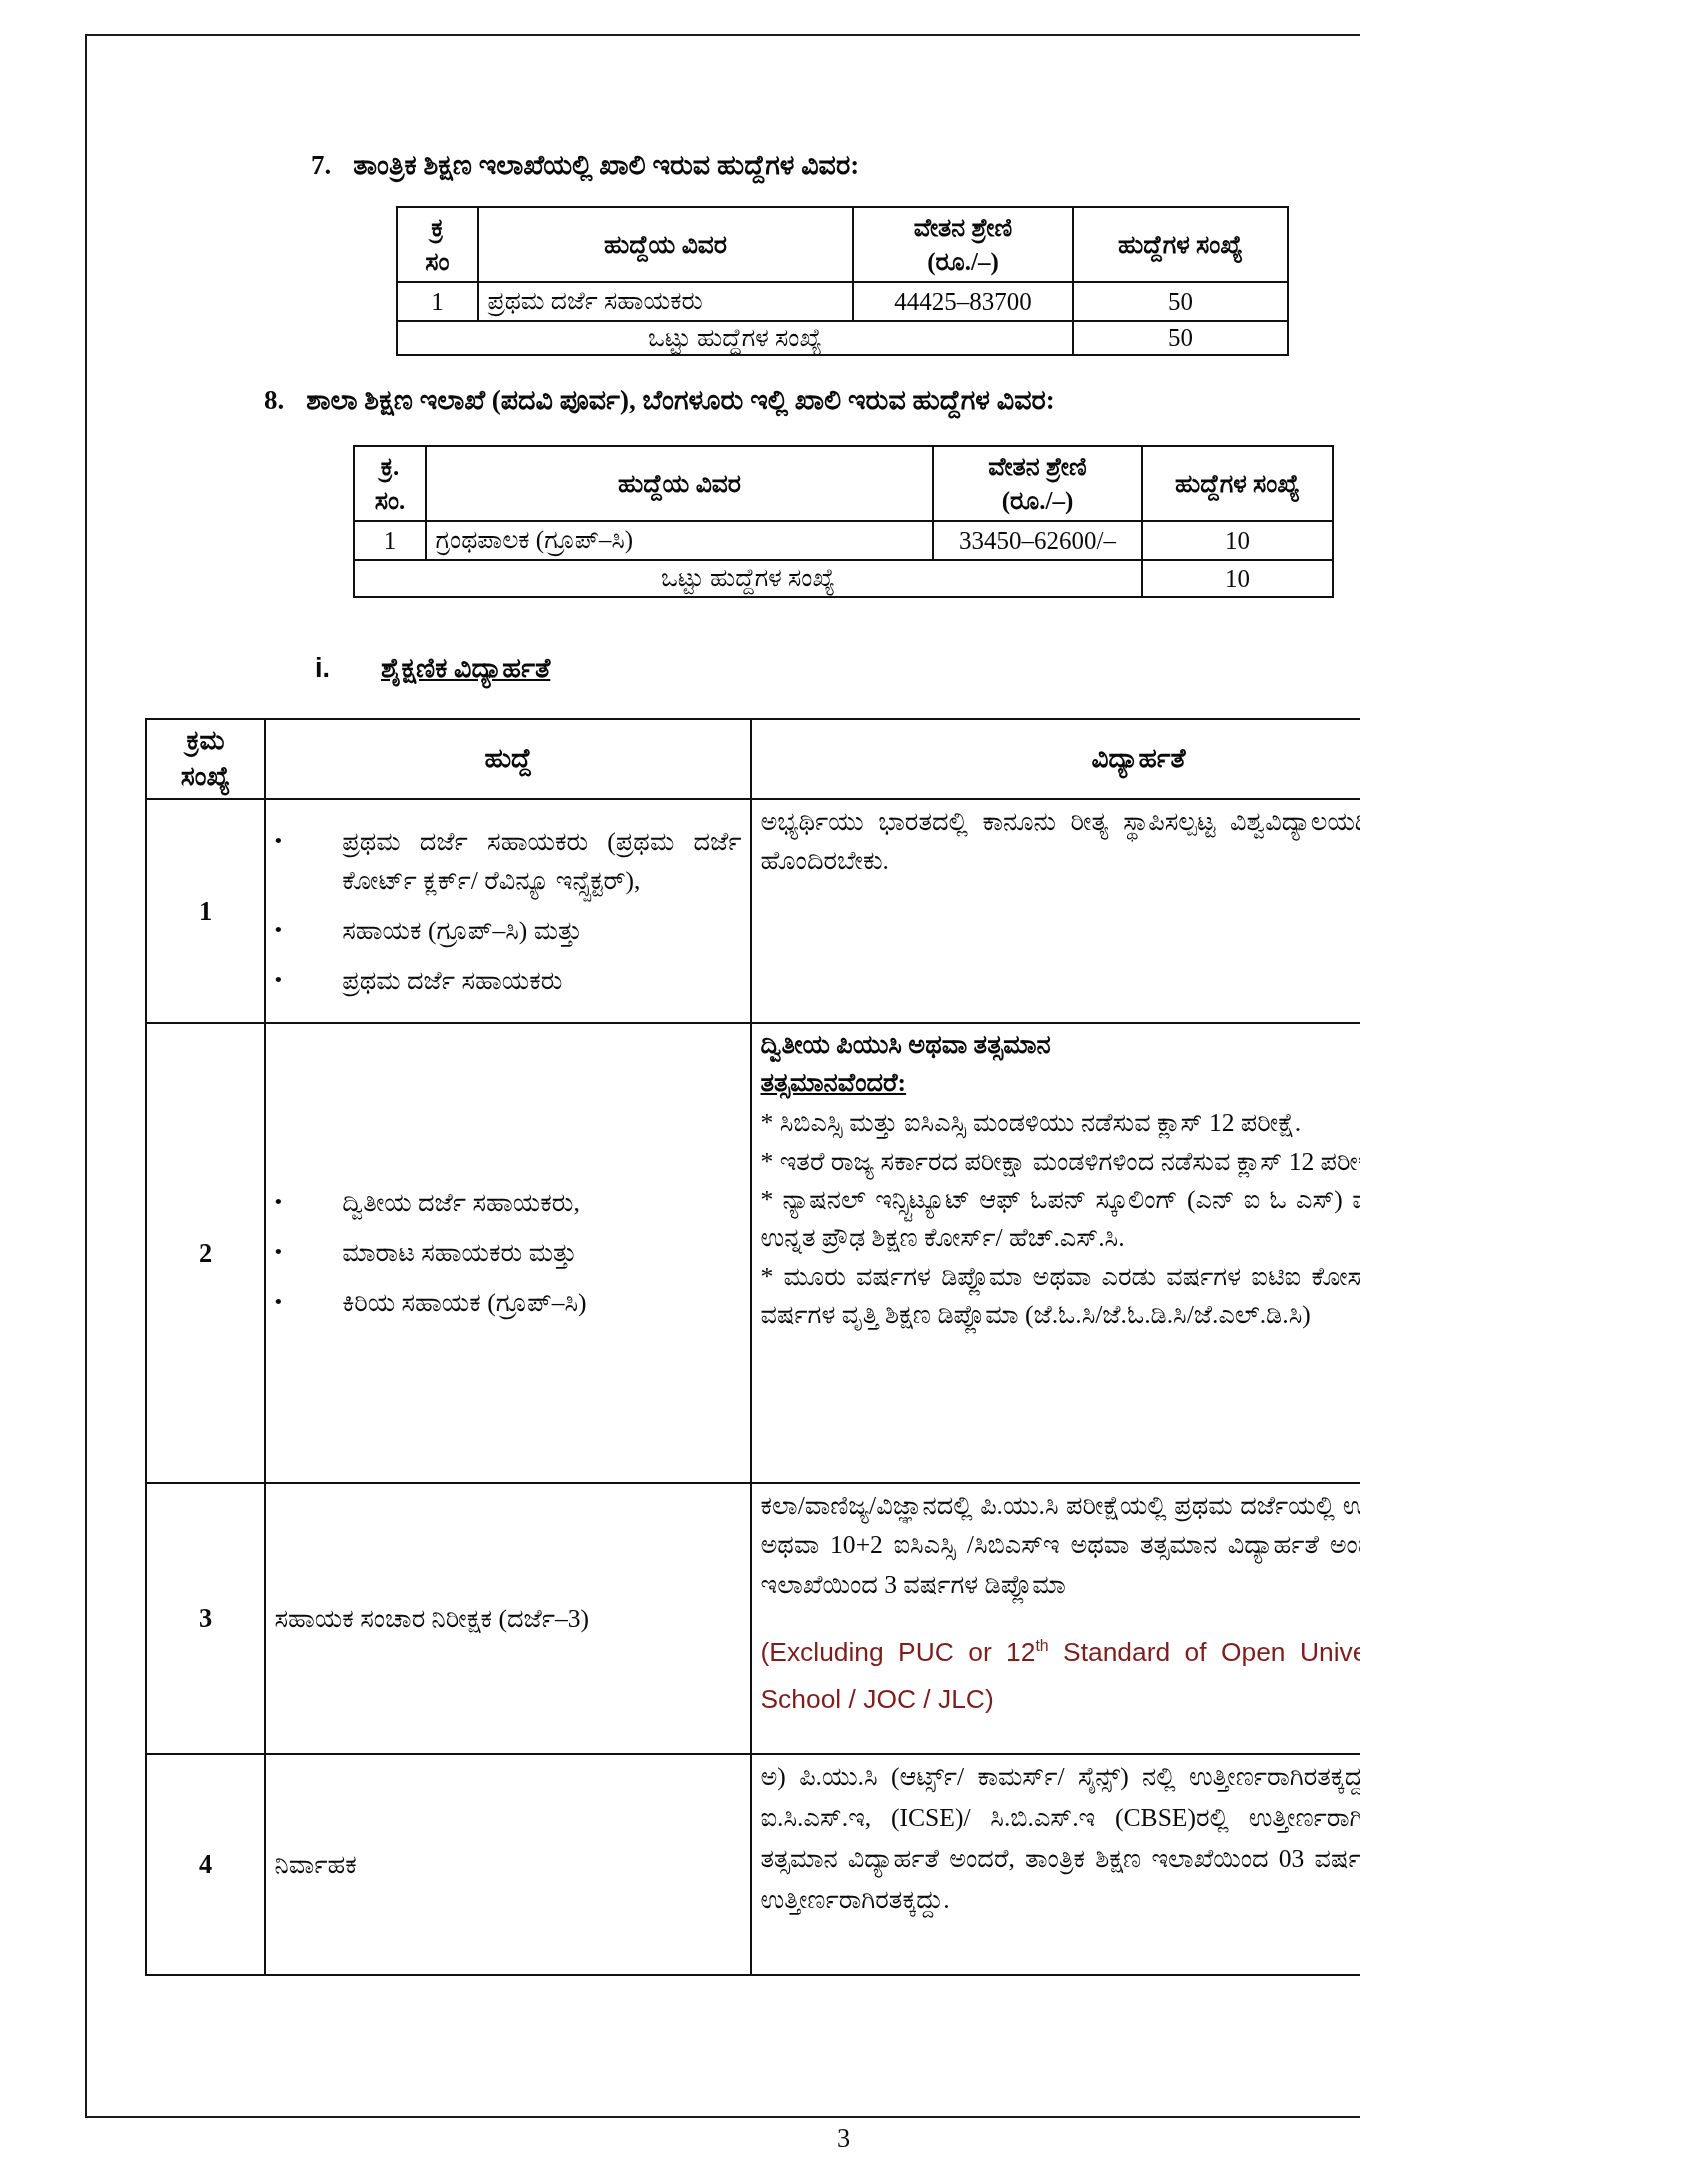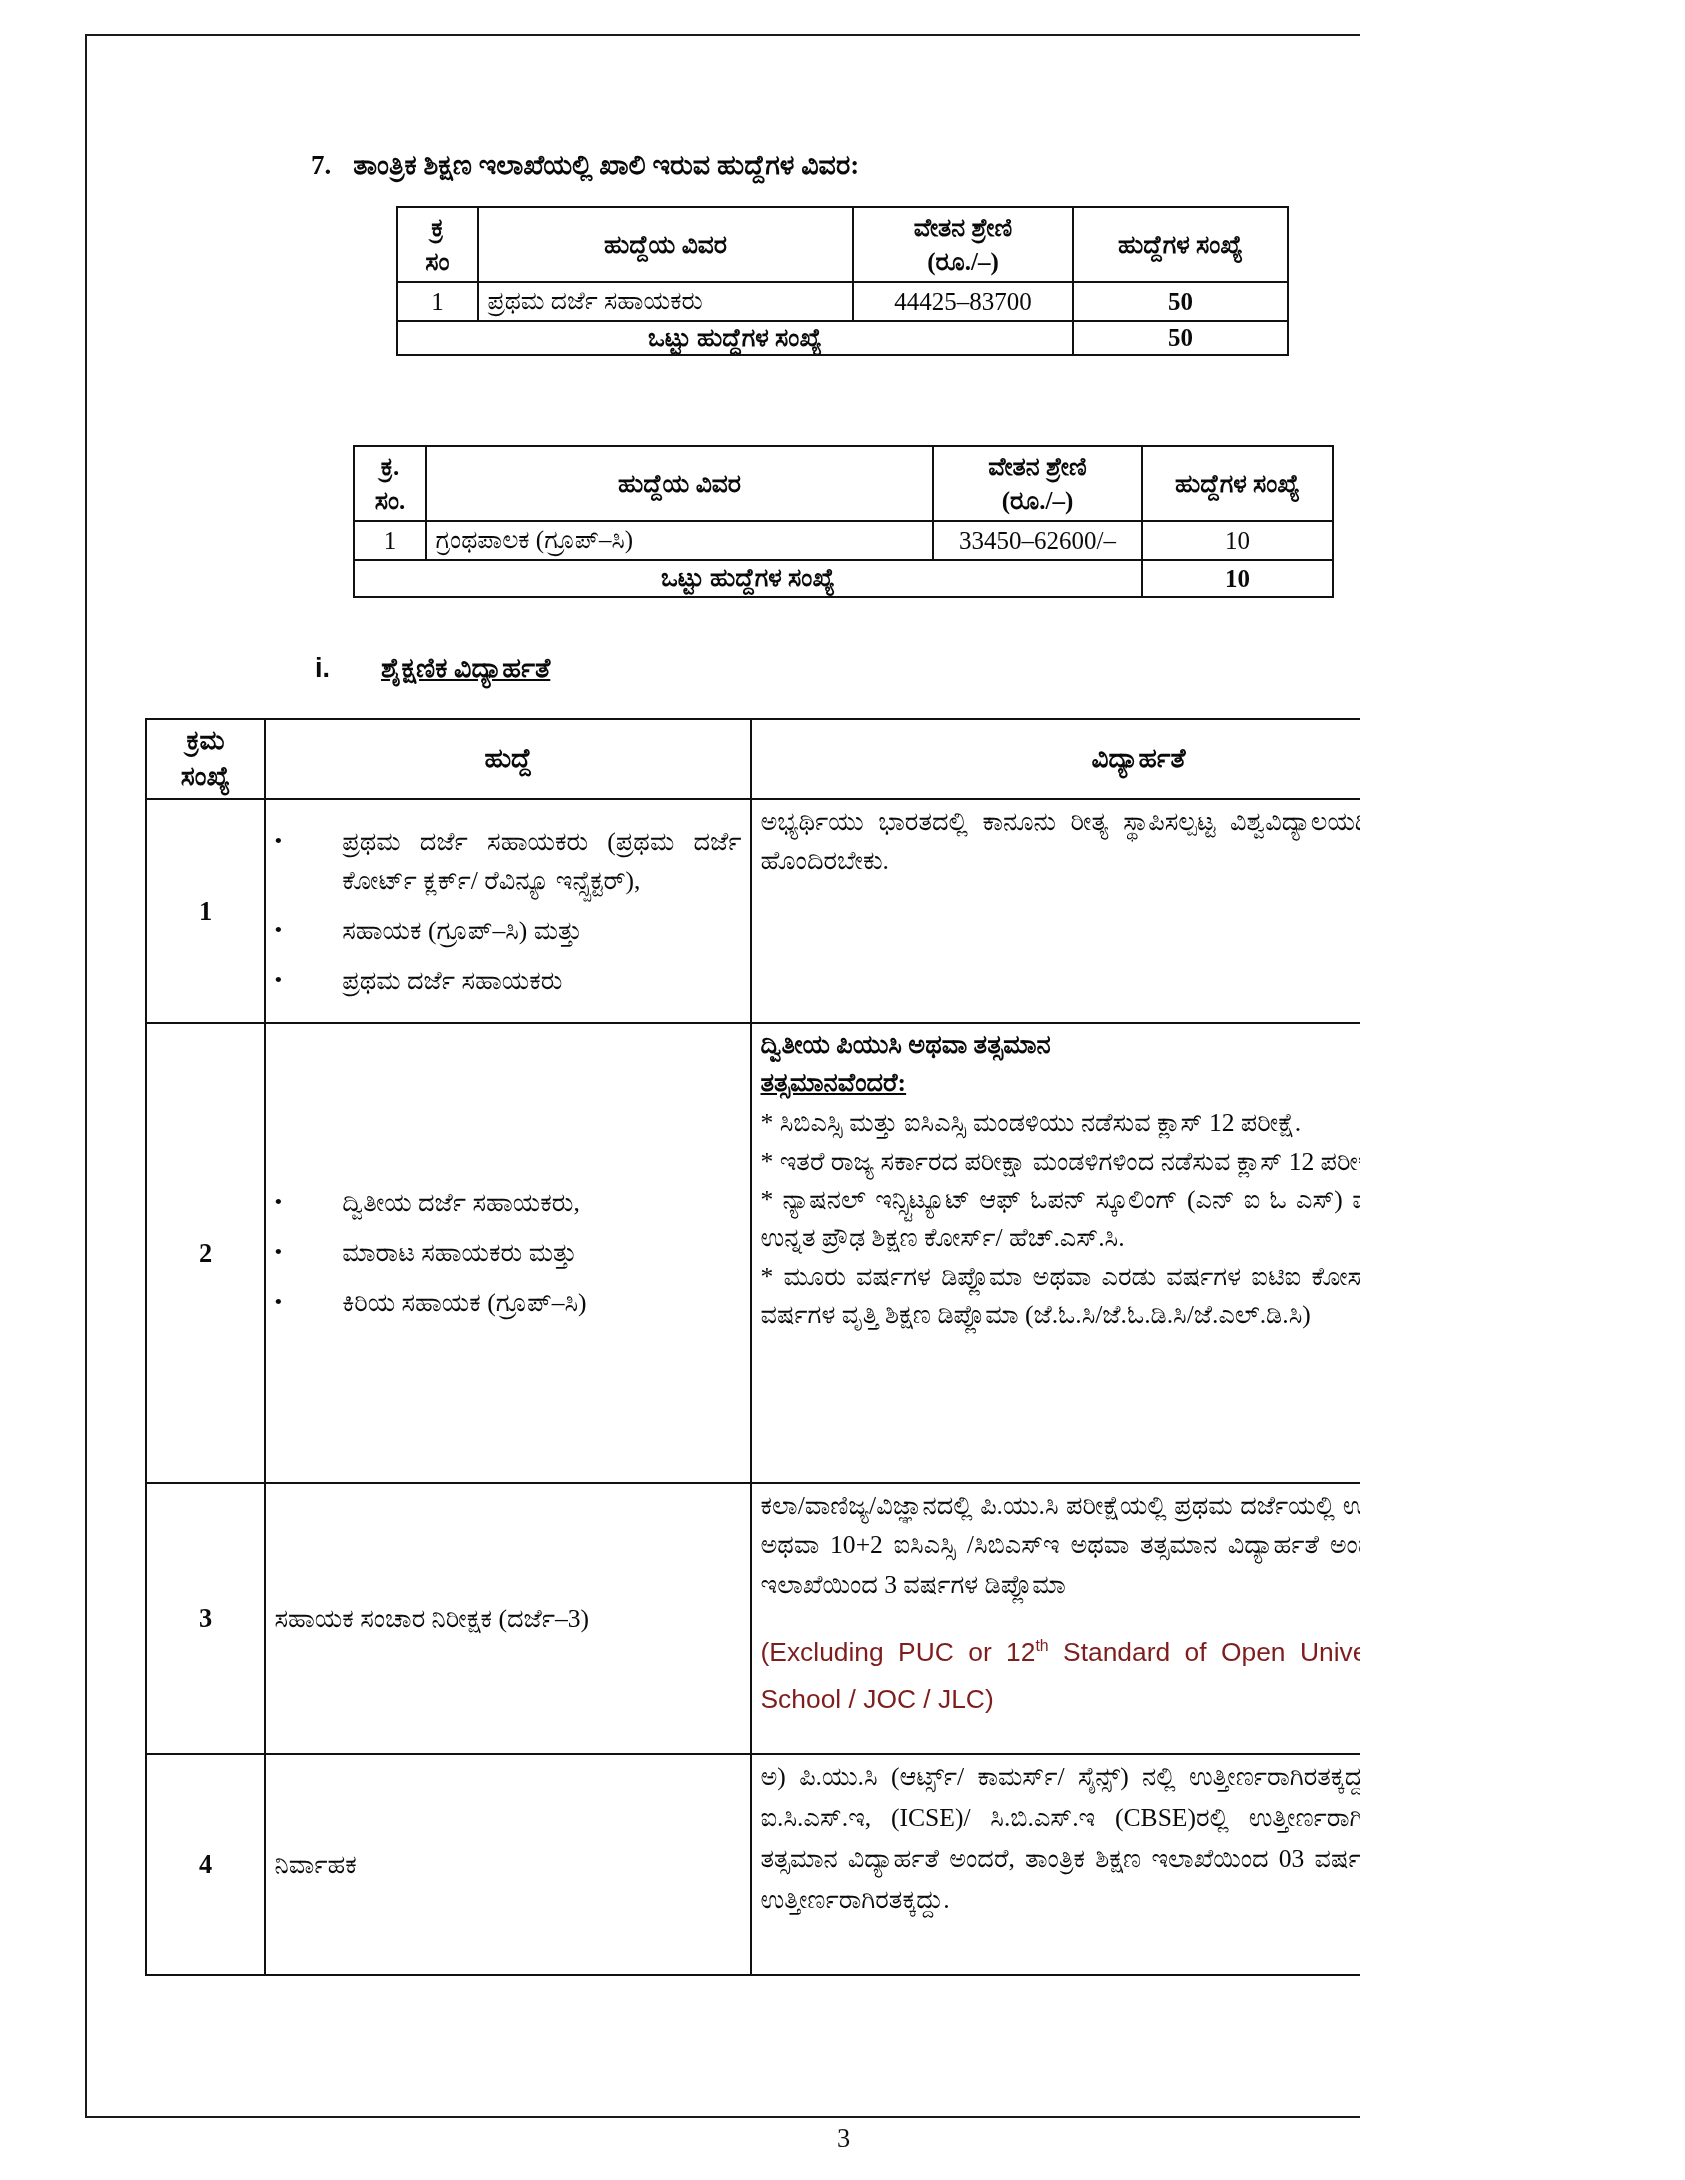--- a/index.html
+++ b/index.html
@@ -13,21 +13,21 @@
   .h-num { display:inline-block; margin-right:22px; }
   .underline { text-decoration:underline; }
 
   table.doc { position:absolute; border-collapse:collapse; table-layout:fixed;
               font-size:25px; color:#0a0a0a; }
   table.doc th, table.doc td { border:2.6px solid #111; padding:1.7px 8.5px; overflow:hidden; }
   table.doc th { font-weight:bold; text-align:center; vertical-align:middle; line-height:1.35; }
   .preline { white-space:pre-line; }
   .tc { text-align:center; vertical-align:middle; }
   .pl { text-align:left; vertical-align:middle; padding-left:15.3px; }
-  .bold { font-weight:bold; }
+  .bold { font-weight:normal; }
 
   table.qtable { font-size:25.6px; }
   table.qtable th { font-size:26.4px; }
   .sl-cell { text-align:center; vertical-align:middle; font-weight:bold; font-size:26.4px; }
   .post-cell { vertical-align:middle; padding:12px 15.3px 12px 25.6px; line-height:1.55; }
   .qual-cell { vertical-align:top; padding:10.2px 13.6px; line-height:1.5; }
   .bullet-item { display:flex; gap:24px; margin:10.2px 0; }
   .bullet-glyph { flex:0 0 auto; font-size:22px; line-height:1.7; }
   .bullet-text { text-align:justify;margin-left:36px; }
   .just { text-align:justify; line-height:1.55; }
@@ -78,20 +78,23 @@
         <td class="tc">44425–83700</td>
         <td class="tc bold">50</td>
       </tr>
       <tr style="height:34px;">
         <td colspan="3" class="tc bold">ಒಟ್ಟು ಹುದ್ದೆಗಳ ಸಂಖ್ಯೆ</td>
         <td class="tc bold">50</td>
       </tr>
     </tbody>
   </table>
 
+  <div class="heading" style="left:264px; top:385px;">
+    <span class="h-num">8.</span><span>ಶಾಲಾ ಶಿಕ್ಷಣ ಇಲಾಖೆ (ಪದವಿ ಪೂರ್ವ), ಬೆಂಗಳೂರು ಇಲ್ಲಿ ಖಾಲಿ ಇರುವ ಹುದ್ದೆಗಳ ವಿವರ:</span>
+  </div>
 
   <table class="doc" style="left:353px; top:445px; width:979px;">
     <colgroup>
         <col style="width:72px">
         <col style="width:507px">
         <col style="width:209px">
         <col style="width:191px">
       </colgroup>
     <tbody>
       <tr style="height:75px;">

